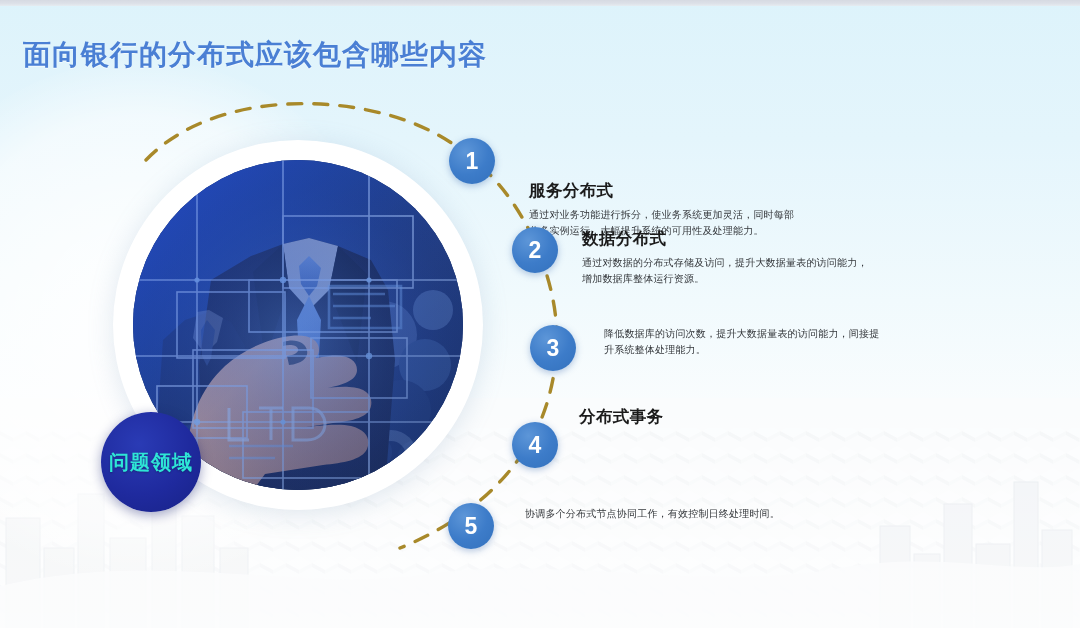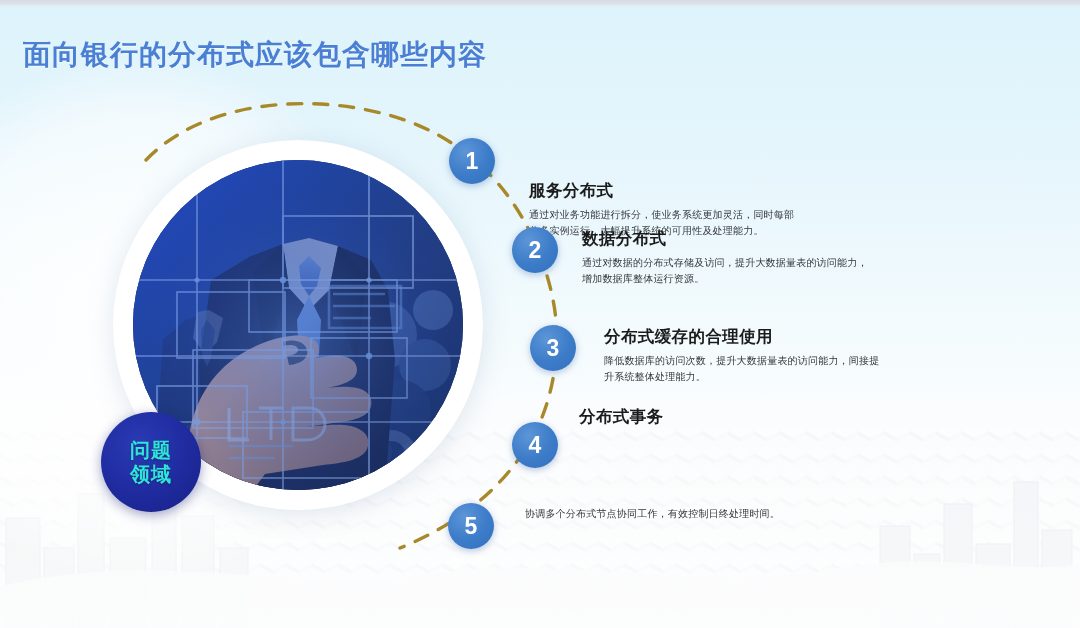--- a/index.html
+++ b/index.html
@@ -68,21 +68,21 @@
   }
   .photo-circle svg{ display:block; }
 
   
   .domain-badge{
     position:absolute;
     left:101px; top:412px;
     width:100px; height:100px;
     border-radius:50%;
     background:radial-gradient(circle at 38% 32%, #2a3bb5 0%, #1f2a9e 55%, #182286 100%);
-    display:flex; flex-direction:column;
+    display:flex; 
     align-items:center; justify-content:center;
     box-shadow:0 3px 12px rgba(20,30,110,.4);
   }
   .domain-badge span{
     color:#2ee6d6;
     font-size:20px;
     font-weight:bold;
     line-height:1.22;
     letter-spacing:1px;
     text-shadow:0 1px 2px rgba(0,0,0,.25);
@@ -331,21 +331,20 @@
     <div class="body" style="left:582px; top:228px; width:420px;">
       <div class="h">数据分布式</div>
       <div class="d">通过对数据的分布式存储及访问，提升大数据量表的访问能力，
 增加数据库整体运行资源。</div>
     </div>
   </div>
 
   <div class="item">
     <div class="num" style="left:530px; top:325px;">3</div>
     <div class="body" style="left:604px; top:326px; width:400px;">
-      <div class="h">分布式缓存的合理使用</div>
       <div class="d">降低数据库的访问次数，提升大数据量表的访问能力，间接提
 升系统整体处理能力。</div>
     </div>
   </div>
 
   <div class="item">
     <div class="num" style="left:512px; top:422px;">4</div>
     <div class="body" style="left:579px; top:406px; width:400px;">
       <div class="h">分布式事务</div>
     </div>

